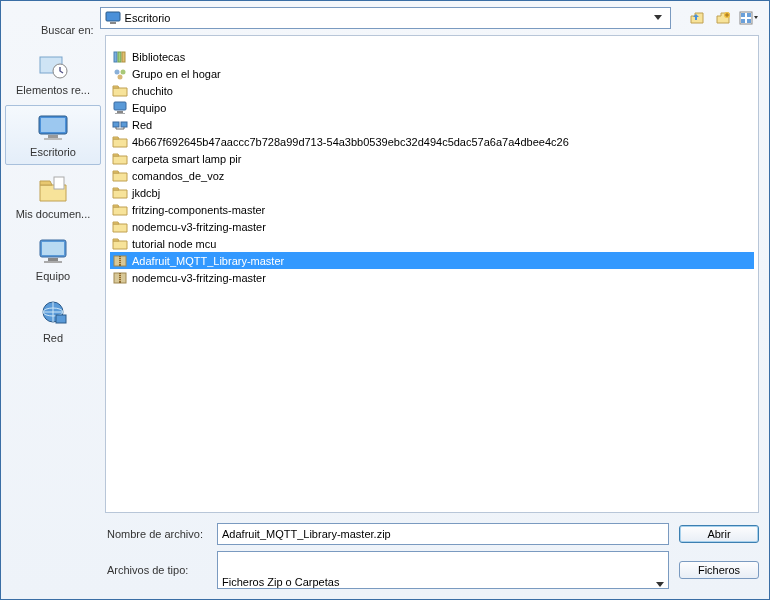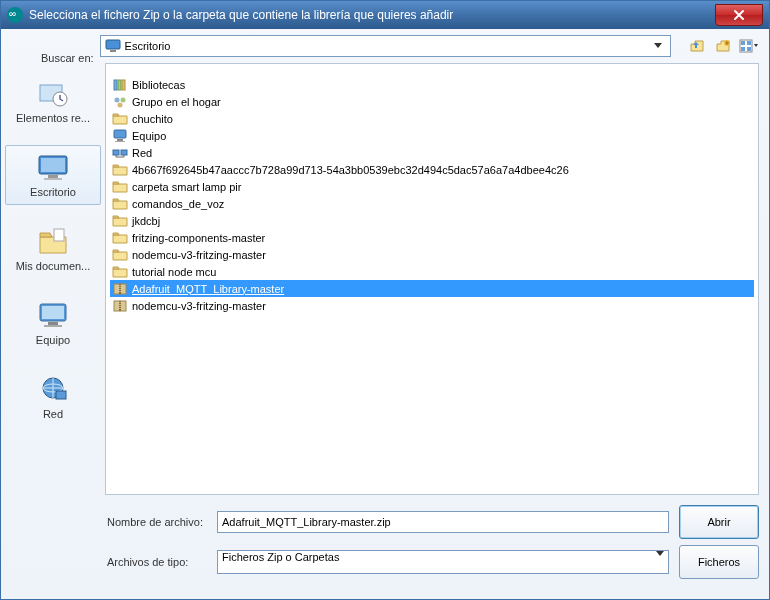--- a/index.html
+++ b/index.html
@@ -91,21 +91,21 @@
     flex: 1;
     display: flex;
     padding: 4px 10px 4px 4px;
     gap: 4px;
     min-height: 0;
   }
   .places {
     width: 96px;
     display: flex;
     flex-direction: column;
-    gap: 14px;
+    gap: 2px;
     padding-top: 8px;
   }
   .place {
     display: flex;
     flex-direction: column;
     align-items: center;
     padding: 6px 2px;
     border: 1px solid transparent;
     border-radius: 2px;
     text-align: center;
@@ -129,51 +129,51 @@
     align-items: center;
     height: 17px;
     padding: 0 2px;
     gap: 4px;
     white-space: nowrap;
   }
   .file-row.selected {
     background: #3399ff;
     color: #fff;
   }
-  .file-row.selected .flabel { color: #fff; text-decoration: underline; }
+  .file-row.selected .flabel { color: #fff; }
   .ficon { width: 16px; height: 16px; display:flex;align-items:center;justify-content:center; flex-shrink:0;}
   .flabel { color: #000; font-size: 11px; }
   .bottom {
-    padding: 6px 10px 20px 106px;
+    padding: 6px 10px 10px 106px;
     display: grid;
     grid-template-columns: 100px 1fr 80px;
     gap: 6px 10px;
     align-items: center;
   }
   .bottom label { color: #333; text-align: left; }
   .text-input {
     height: 22px;
     border: 1px solid #7a9ac0;
     background: #fff;
     padding: 0 4px;
     font-size: 11px;
     width: 100%;
   }
   .combo {
-    height: 24px;
+    height: 38px;
     border: 1px solid #7a9ac0;
     background: #fff;
     display: flex;
-    align-items: flex-start;
+    align-items: flex-end;
     padding: 0 4px;
     position: relative;
   }
   .combo .dd-arrow { margin-left: auto; }
   .btn {
-    height: 34px;
+    height: 18px;
     border: 1px solid #7a9ac0;
     background: linear-gradient(to bottom, #fdfdfe, #e8eef6);
     border-radius: 3px;
     font-size: 11px;
     display: flex;
     align-items: center;
     justify-content: center;
     padding: 0 8px;
   }
   .btn.default {
@@ -181,29 +181,20 @@
     box-shadow: inset 0 0 0 1px #a6d0ec;
   }
   
   svg { display: block; }
 </style>
 </head>
 <body>
 
 <div class="window">
 
-  <div class="titlebar">
-    <div class="title-icon"></div>
-    <div class="title-text">Selecciona el fichero Zip o la carpeta que contiene la librería que quieres añadir</div>
-    <div class="close-btn">
-      <svg width="12" height="12" viewBox="0 0 12 12">
-        <path d="M2 2 L10 10 M10 2 L2 10" stroke="#fff" stroke-width="2" stroke-linecap="round"></path>
-      </svg>
-    </div>
-  </div>
 
   <div class="toolbar">
     <span class="toolbar-label">Buscar en:</span>
     <div class="look-in">
       <span class="mon-icon">
         <svg width="16" height="14" viewBox="0 0 16 14">
             <rect x="1" y="1" width="14" height="9" rx="1" fill="#4a90d9" stroke="#2a5a8a"></rect>
             <rect x="5" y="11" width="6" height="2" fill="#888"></rect>
           </svg>
       </span>

